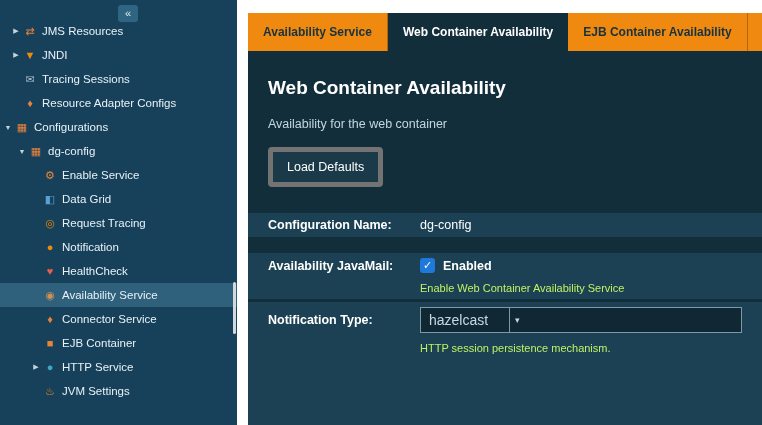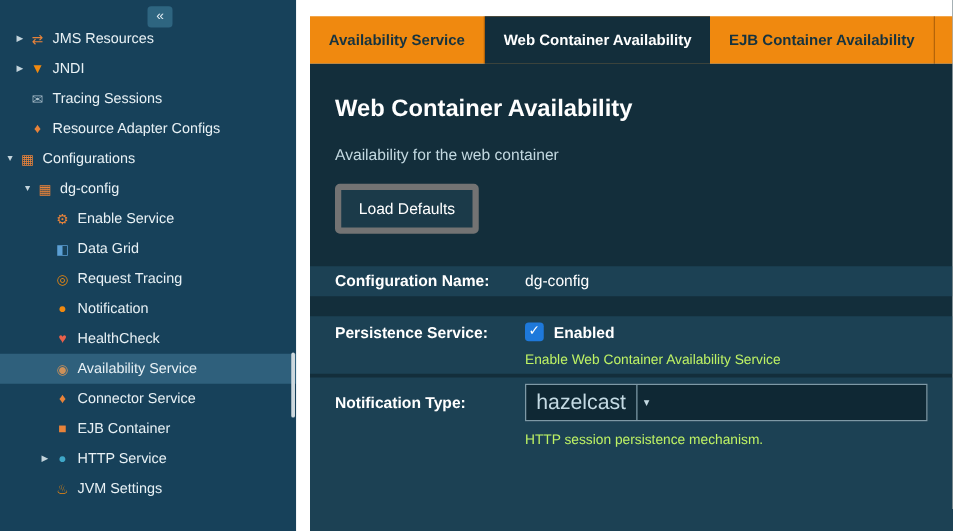--- a/index.html
+++ b/index.html
@@ -104,21 +104,21 @@
     width: 15px; height: 15px; background: #1E79DB; border-radius: 3px;
     color: #ffffff; font-size: 11px; line-height: 15px; text-align: center;
     cursor: pointer;
   }
   .check-label { font-size: 12.5px; font-weight: bold; color: #ffffff; }
   .select {
     display: inline-flex; align-items: stretch;
     background: #0F2834; border: 1px solid #7E99A6; cursor: pointer;
   }
   .sel-text {
-    font-size: 17px; color: #C4DAE3; padding: 4px 8px; min-width: 88px;
+    font-size: 14px; color: #C4DAE3; padding: 4px 8px; min-width: 88px;
   }
   .sel-caret {
     border-left: 1px solid #7E99A6; padding: 4px 5px; font-size: 9px;
     color: #C4DAE3; display: flex; align-items: center;
   }
 </style>
 </head>
 <body>
 
 <aside class="sidebar">
@@ -243,21 +243,21 @@
 
     <div class="band first">
       <div class="form-row">
         <span class="form-label">Configuration Name:</span>
         <span class="form-value">dg-config</span>
       </div>
     </div>
 
     <div class="band second">
       <div class="form-row">
-        <span class="form-label">Persistence Service:</span>
+        <span class="form-label">Availability JavaMail:</span>
         <span class="check-wrap">
           <span class="checkbox">✓</span>
           <span class="check-label">Enabled</span>
         </span>
         <div class="help-text">Enable Web Container Availability Service</div>
       </div>
     </div>
 
     <div class="band third">
       <div class="form-row">

